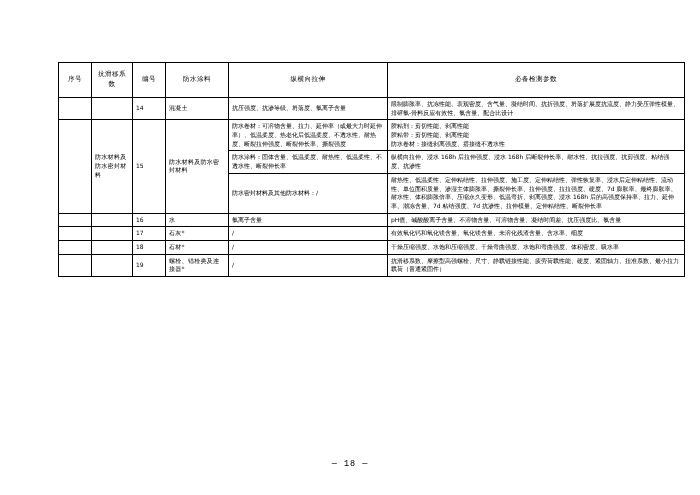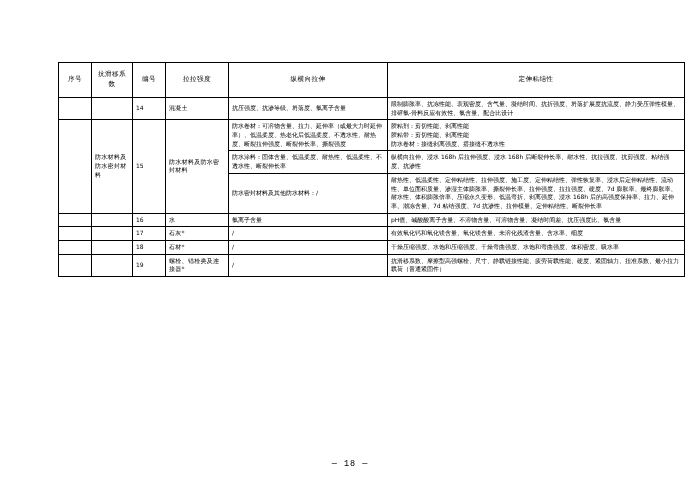--- a/index.html
+++ b/index.html
@@ -84,23 +84,23 @@
 </head>
 <body>
 
 <div class="page">
   <table class="spec">
     <thead>
       <tr>
         <th class="c-seq">序号</th>
         <th class="c-spec">抗滑移系数</th>
         <th class="c-no">编号</th>
-        <th class="c-item">拉拉强度</th>
+        <th class="c-item">防水涂料</th>
         <th class="c-must">纵横向拉伸</th>
-        <th class="c-opt">定伸粘结性</th>
+        <th class="c-opt">必备检测参数</th>
       </tr>
     </thead>
     <tbody>
 
       <tr>
         <td class="ctr"></td>
         <td class="ctr"></td>
         <td class="ctr">14</td>
         <td class="ctr-v">混凝土</td>
         <td class="just">抗压强度、抗渗等级、坍落度、氯离子含量</td>

